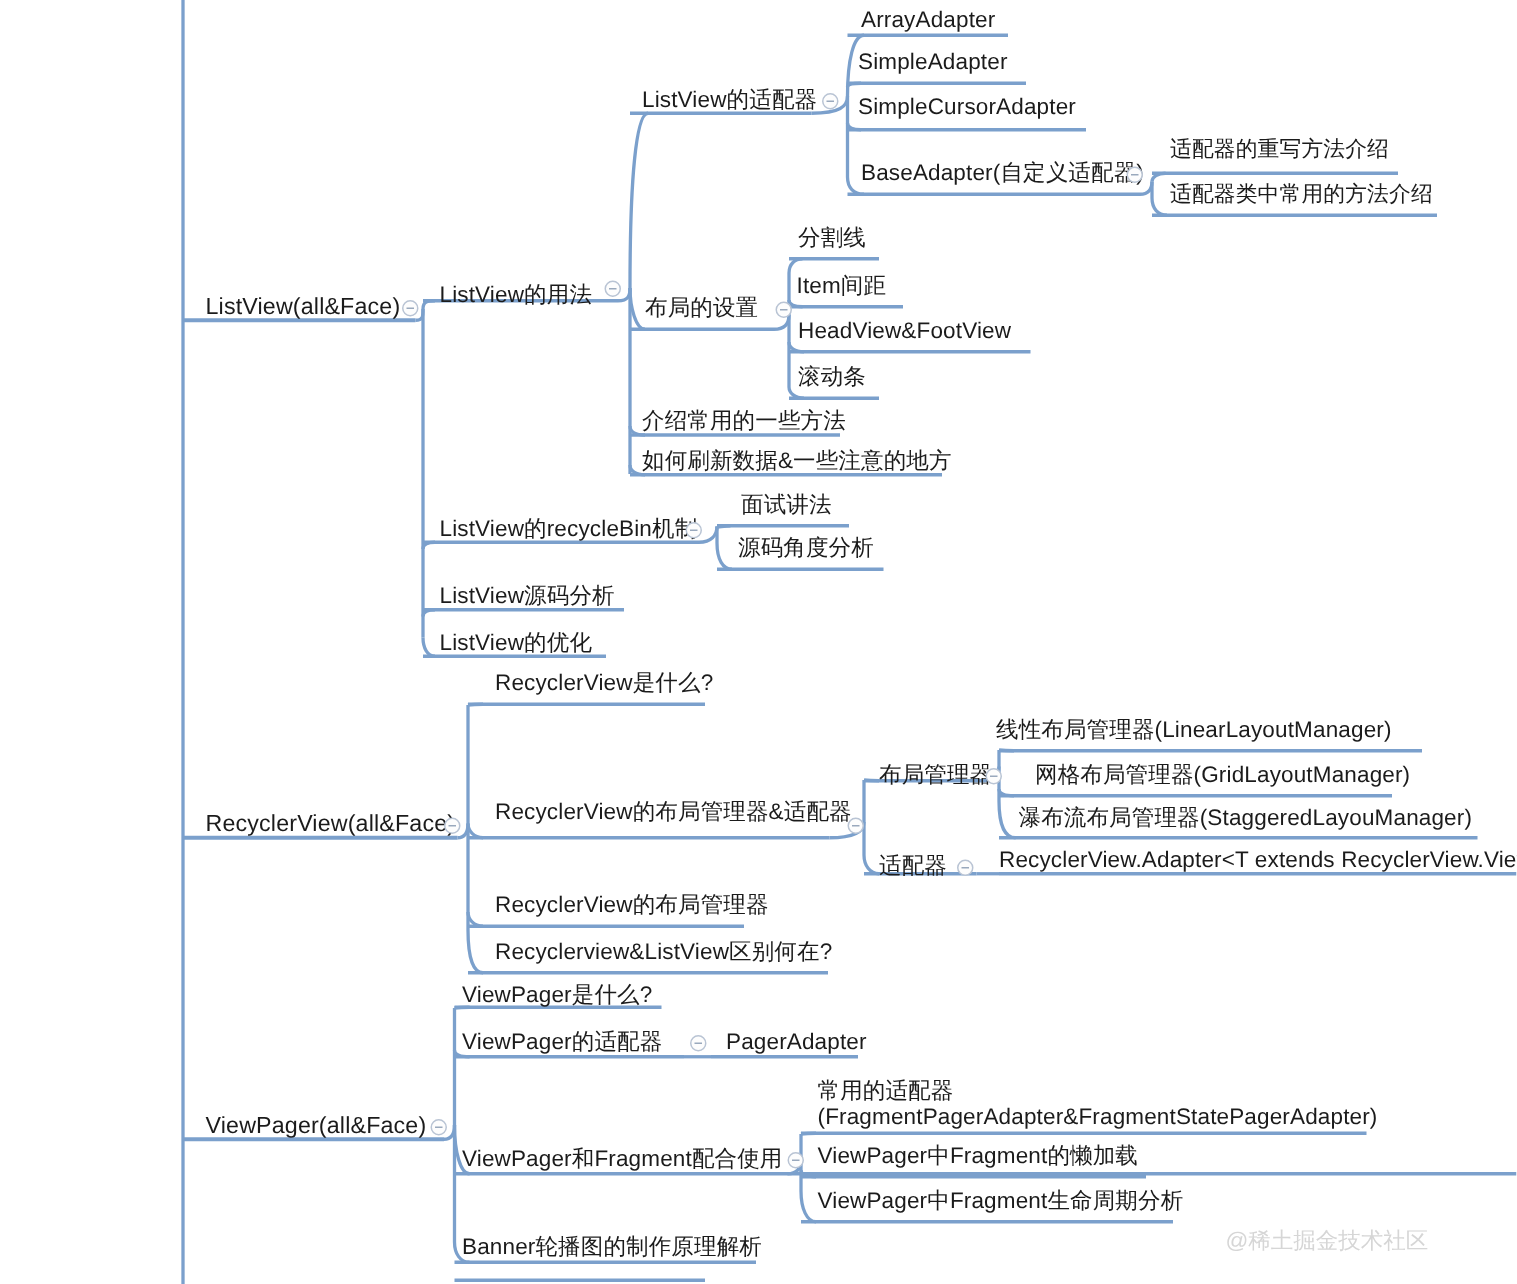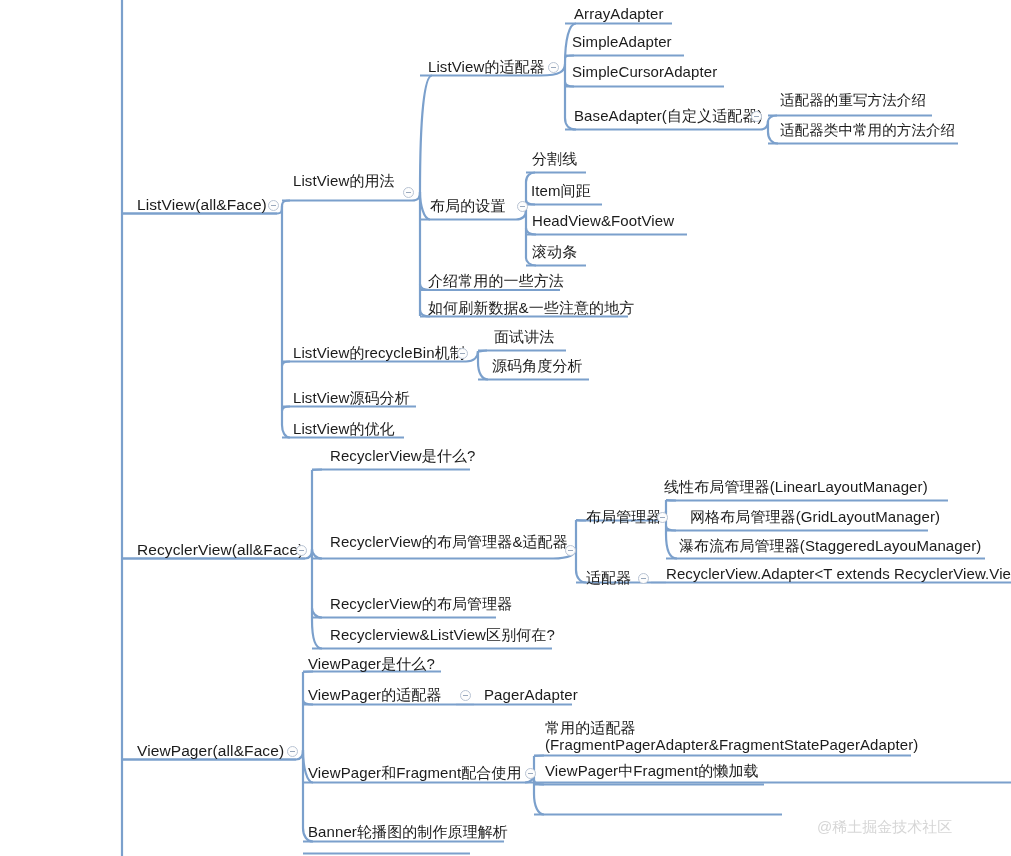--- a/index.html
+++ b/index.html
@@ -199,21 +199,21 @@
   <div class="node lvl1" style="left:137px;top:541px;">
     <span class="txt">RecyclerView(all&amp;Face)</span>
   </div>
   <div class="toggle" style="left:296px;top:545px;"></div>
 
   <div class="node lvl1" style="left:137px;top:742px;">
     <span class="txt">ViewPager(all&amp;Face)</span>
   </div>
   <div class="toggle" style="left:287px;top:746px;"></div>
 
-  <div class="node lvl2" style="left:293px;top:172px;text-align:center;">
+  <div class="node lvl2" style="left:293px;top:188px;text-align:center;">
     <span class="txt">ListView的用法</span>
   </div>
   <div class="toggle" style="left:403px;top:187px;"></div>
 
   <div class="node lvl2" style="left:293px;top:344px;">
     <span class="txt">ListView的recycleBin机制</span>
   </div>
   <div class="toggle" style="left:457px;top:348px;"></div>
 
   <div class="node lvl2" style="left:293px;top:389px;">
@@ -358,16 +358,19 @@
 
   <div class="node lvl3 two-line" style="left:545px;top:719px;">
     <span class="txt">常用的适配器</span>
     <span class="txt">(FragmentPagerAdapter&amp;FragmentStatePagerAdapter)</span>
   </div>
 
   <div class="node lvl3" style="left:545px;top:762px;">
     <span class="txt">ViewPager中Fragment的懒加载</span>
   </div>
 
+  <div class="node lvl3" style="left:545px;top:792px;">
+    <span class="txt">ViewPager中Fragment生命周期分析</span>
+  </div>
 
   <div class="watermark" style="left:817px;top:818px;">@稀土掘金技术社区</div>
 
 </div>
 
 </body></html>

